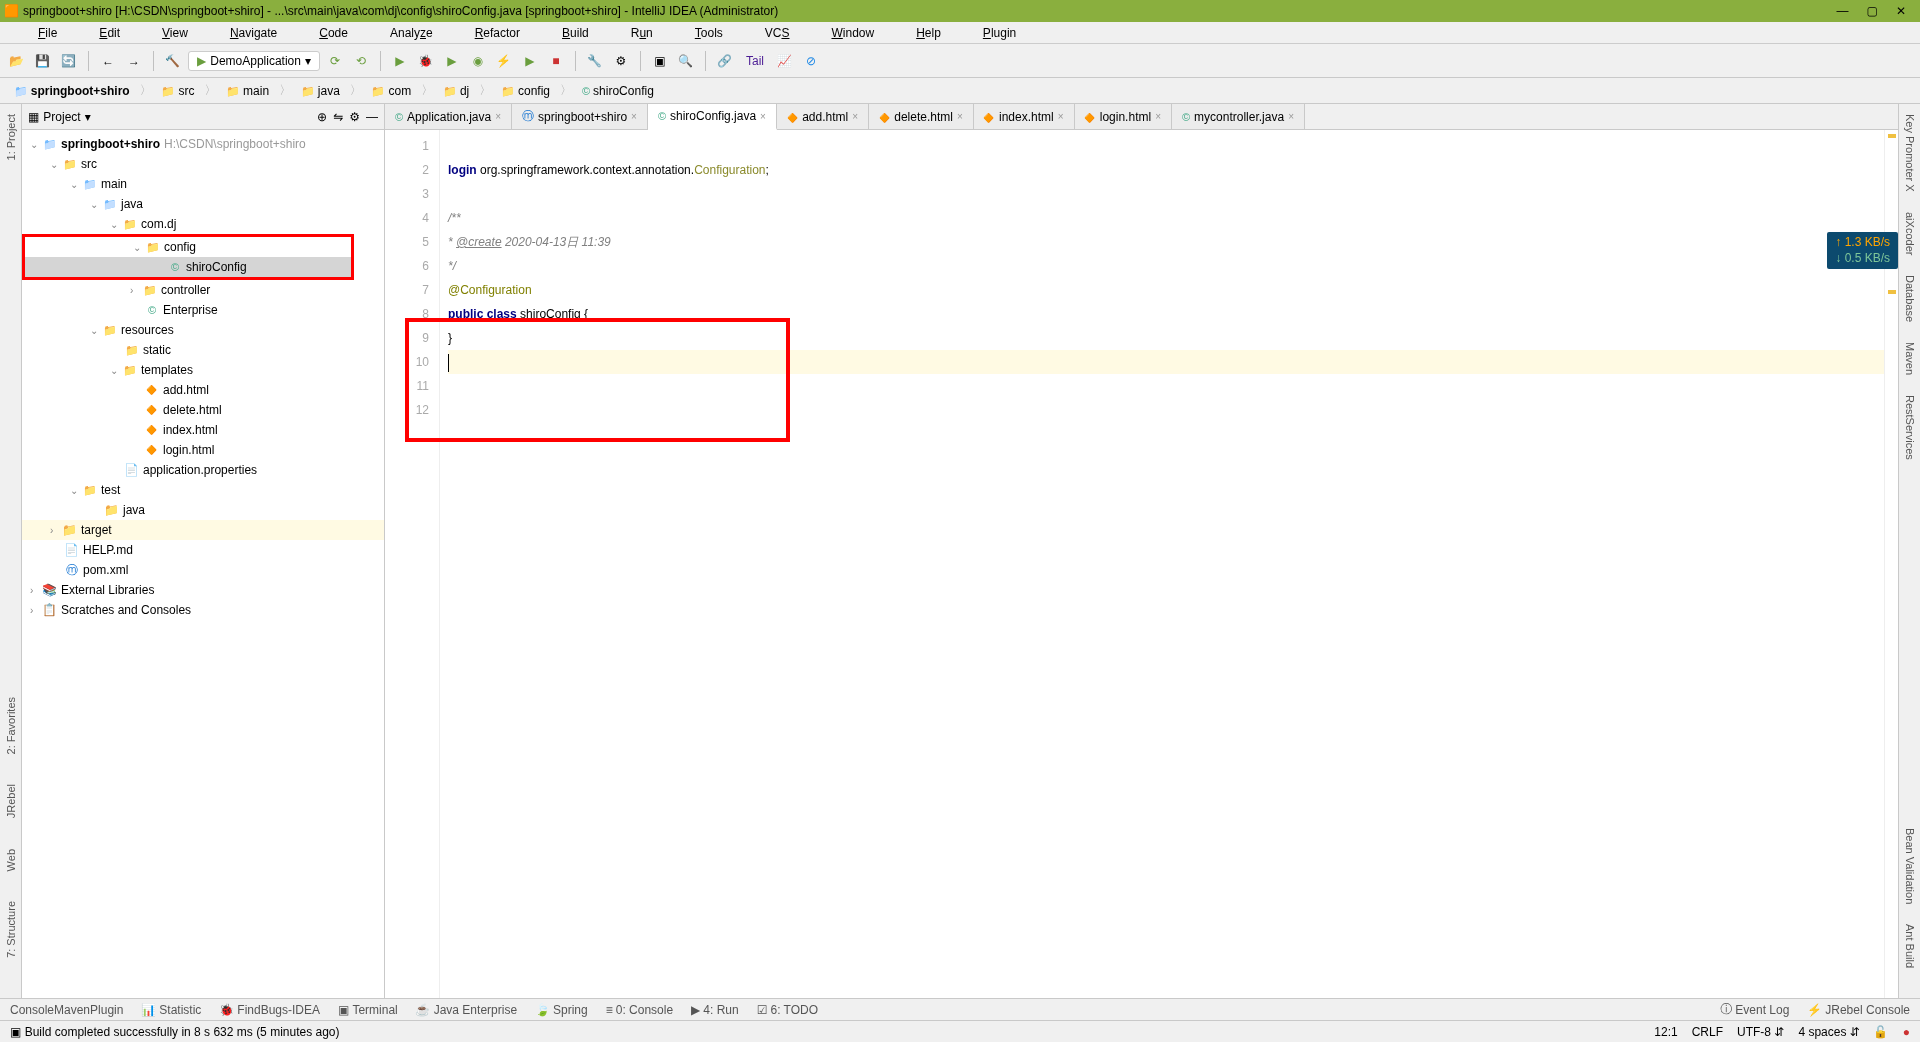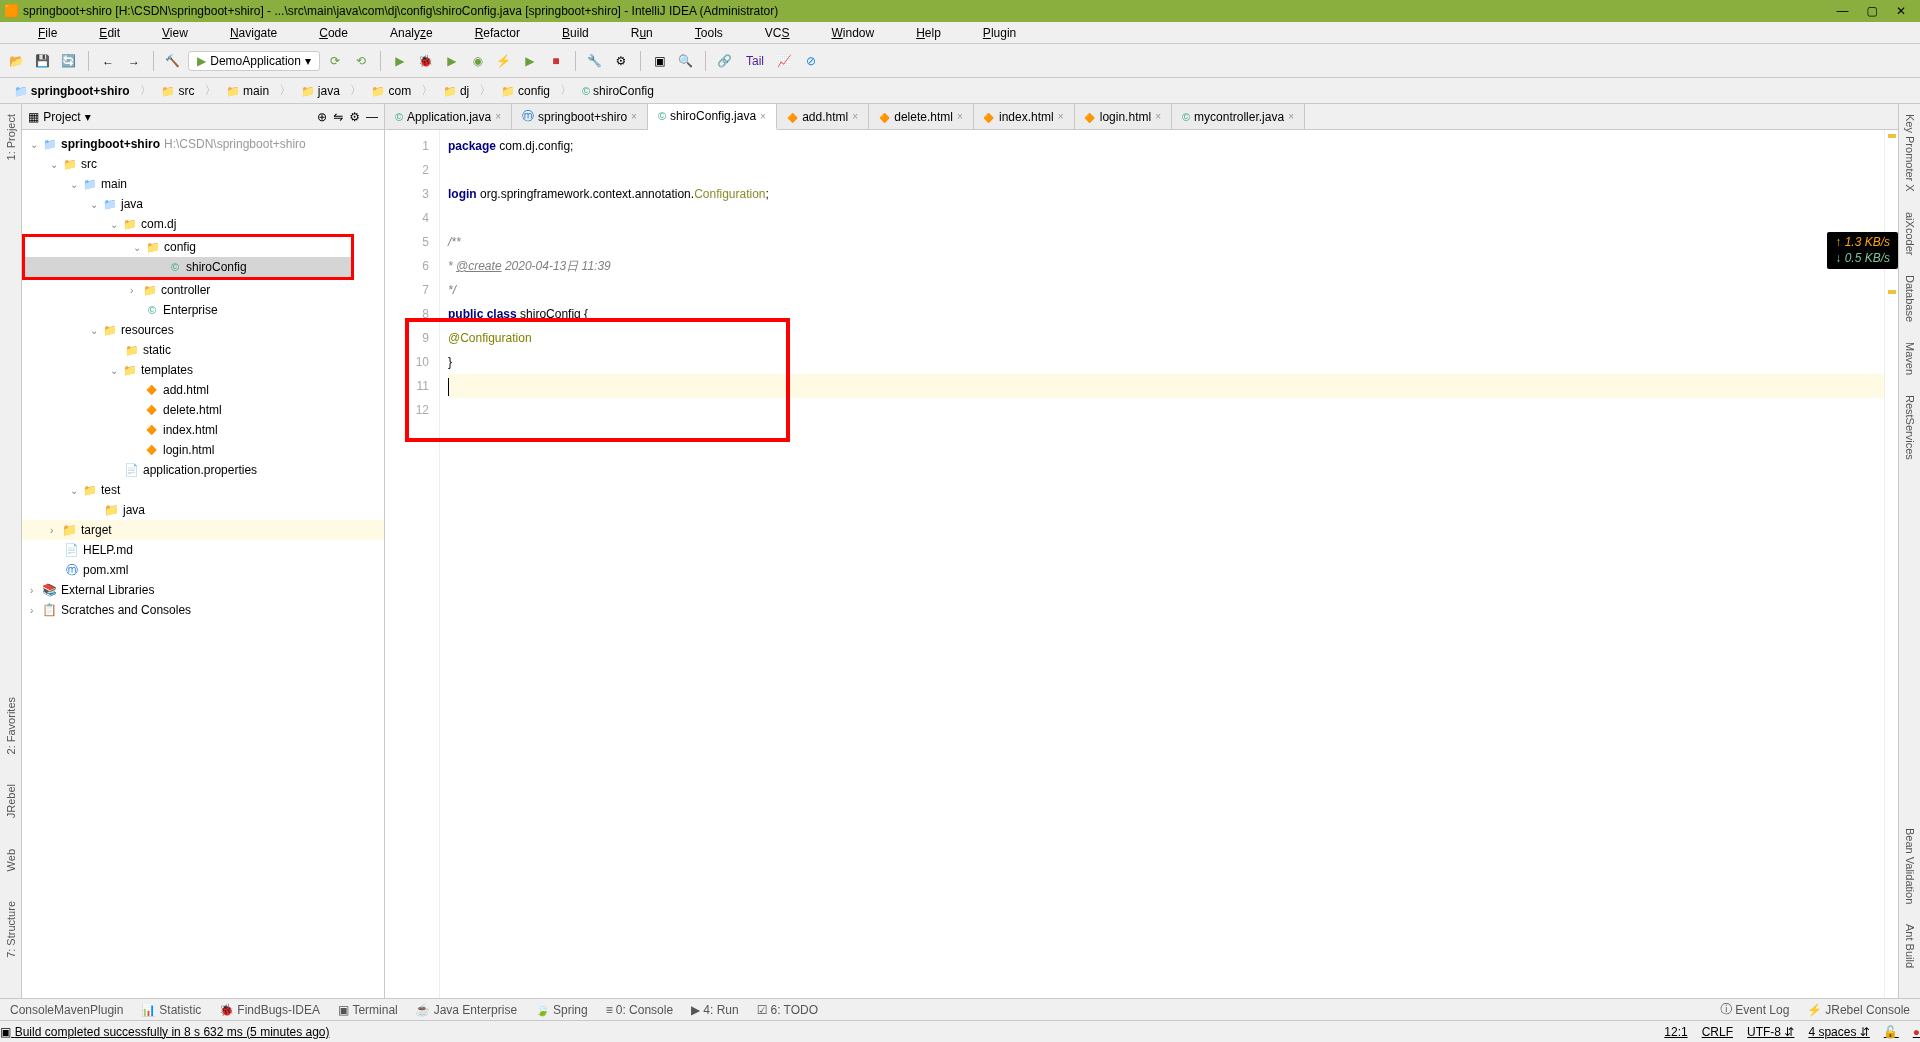--- a/index.html
+++ b/index.html
@@ -73,25 +73,25 @@
 
 .right-strip { width: 22px; background: #f0f0f0; border-left: 1px solid #c9c9c9; display: flex; flex-direction: column; align-items: center; gap: 20px; padding-top: 10px; }
 .right-strip .vlabel { writing-mode: vertical-rl; font-size: 11px; color: #555; cursor: pointer; }
 
 
 .bottom-tools { height: 22px; background: #f0f0f0; display: flex; align-items: center; justify-content: space-between; padding: 0 10px; border-top: 1px solid #c9c9c9; }
 .bottom-tools .left, .bottom-tools .right { display: flex; gap: 18px; align-items: center; }
 .bottom-tools .item { display: flex; align-items: center; gap: 3px; cursor: pointer; color: #555; }
 
 
-.status-bar { height: 22px; background: #f0f0f0; display: flex; align-items: center; justify-content: space-between; padding: 0 0; border-top: 1px solid #c9c9c9; text-decoration: underline; }
+.status-bar { height: 22px; background: #f0f0f0; display: flex; align-items: center; justify-content: space-between; padding: 0 10px; border-top: 1px solid #c9c9c9; }
 .status-bar .right { display: flex; gap: 14px; align-items: center; }
 
 
-.net-badge { position: absolute; right: 22px; top: 128px; background: #000000; color: #ffa500; padding: 3px 8px; font-size: 10px; border-radius: 2px; line-height: 1.3; z-index: 10; font-style: italic; }
+.net-badge { position: absolute; right: 22px; top: 128px; background: #0c4a6e; color: #ffa500; padding: 3px 8px; font-size: 10px; border-radius: 2px; line-height: 1.3; z-index: 10; }
 .net-badge .down { color: #7ec699; }
 
 
 .ic-folder::before { content: "📁"; font-size: 11px; }
 .ic-folder-blue::before { content: "📁"; font-size: 11px; filter: hue-rotate(180deg); }
 .ic-html::before { content: "🔶"; font-size: 9px; }
 .ic-class::before { content: "©"; color: #4a8; font-size: 11px; }
 </style>
 </head>
 <body>
@@ -398,29 +398,28 @@
           <div>5</div>
           <div>6</div>
           <div>7</div>
           <div>8</div>
           <div>9</div>
           <div>10</div>
           <div>11</div>
           <div>12</div>
       </div>
       <div class="code">
-        <div class="line"><span class="kw">package</span><span> com.dj.config;</span></div>
         <div class="line"></div>
         <div class="line"><span class="kw">login</span><span> org.springframework.context.annotation.</span><span class="cfg">Configuration</span><span>;</span></div>
         <div class="line"></div>
         <div class="line"><span class="cmt">/**</span></div>
         <div class="line"><span class="cmt"> * </span><span class="tag">@create</span><span class="cmt"> 2020-04-13日 11:39</span></div>
         <div class="line"><span class="cmt"> */</span></div>
+        <div class="line"><span class="anno">@Configuration</span></div>
         <div class="line"><span class="kw">public</span><span class="kw"> class </span><span>shiroConfig</span><span> {</span></div>
-        <div class="line"><span class="anno">@Configuration</span></div>
         <div class="line"><span>}</span></div>
         <div class="line current-line"><span class="cursor"></span></div>
         <div class="red-box-code"></div>
       </div>
       <div class="marker-strip">
         <div class="m" style="top:4px;background:#f0c040"></div>
         <div class="m" style="top:160px;background:#f0c040"></div>
       </div>
     </div>
   </div>

